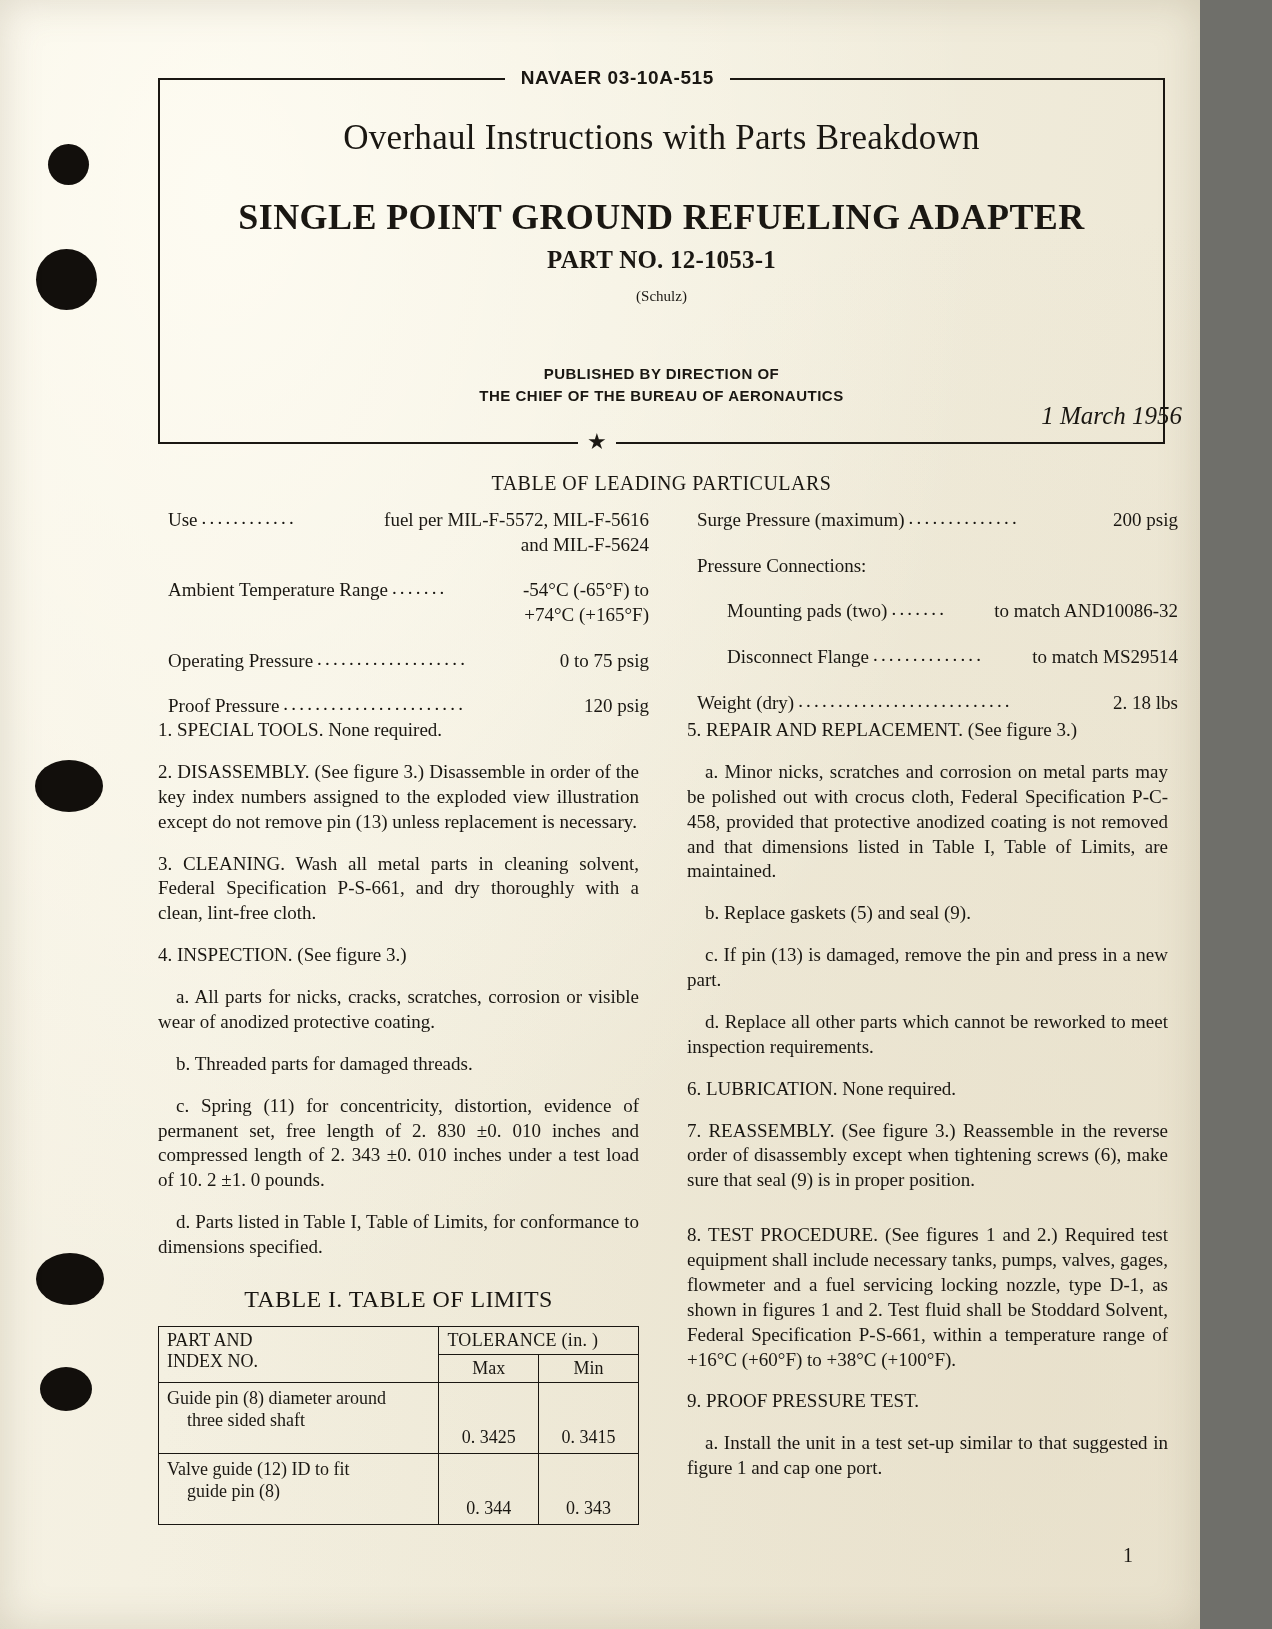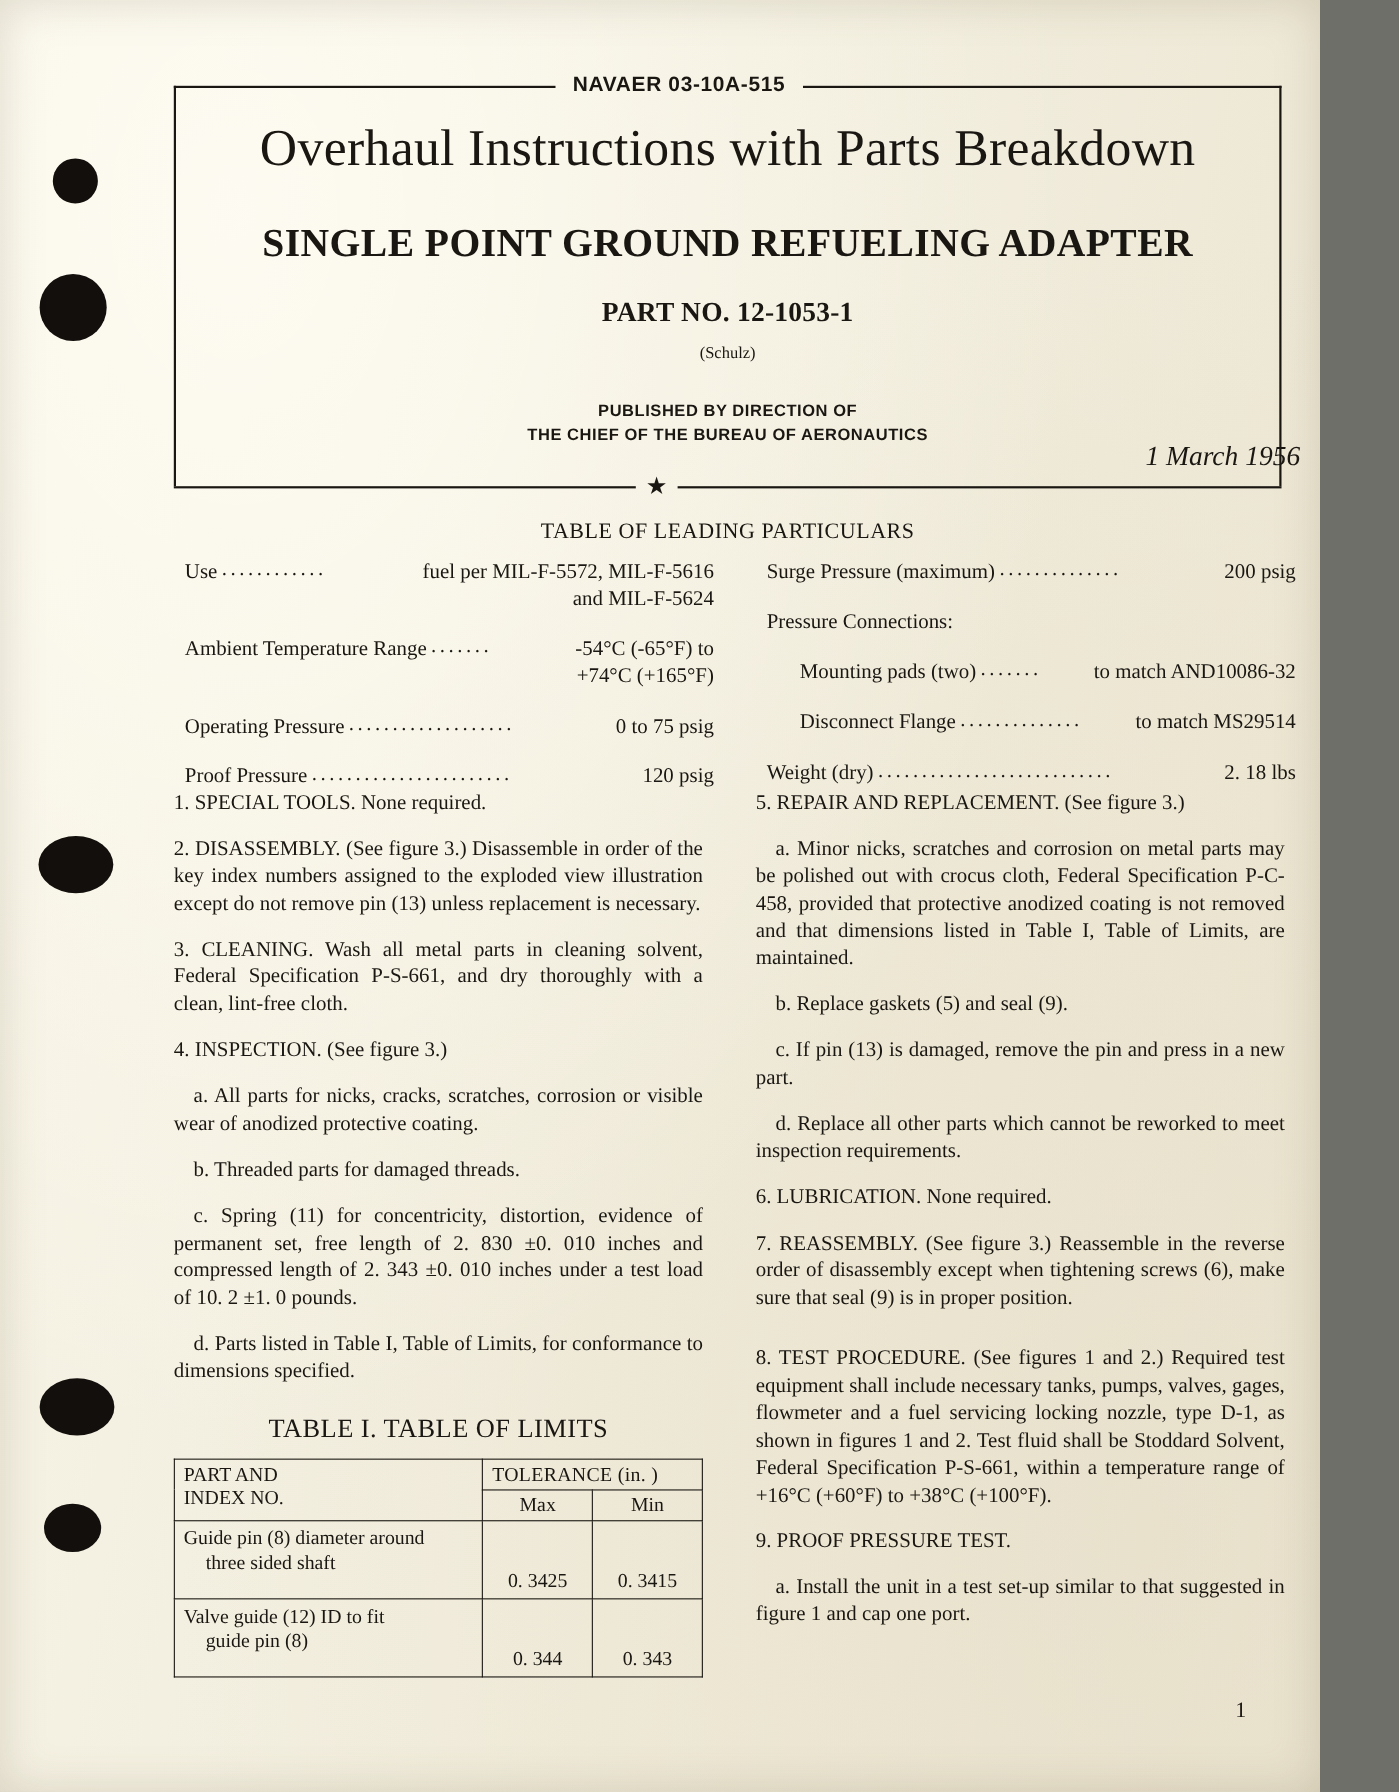--- a/index.html
+++ b/index.html
@@ -85,35 +85,35 @@
 
   
   .title-block {
     position: absolute;
     left: 160px;
     top: 104px;
     width: 1003px;
     text-align: center;
   }
   .t-overhaul {
-    font-size: 47px;
+    font-size: 35px;
     letter-spacing: 0.3px;
-    margin-top: 4px;
+    margin-top: 14px;
   }
   .t-main {
     font-size: 36px;
     font-weight: bold;
     letter-spacing: 0.4px;
     margin-top: 38px;
   }
   .t-part {
     font-size: 25px;
     font-weight: bold;
     letter-spacing: 0.2px;
-    margin-top: 29px;
+    margin-top: 8px;
   }
   .t-schulz {
     font-size: 15px;
     margin-top: 14px;
   }
 
   .pub-block {
     position: absolute;
     left: 160px;
     top: 363px;

